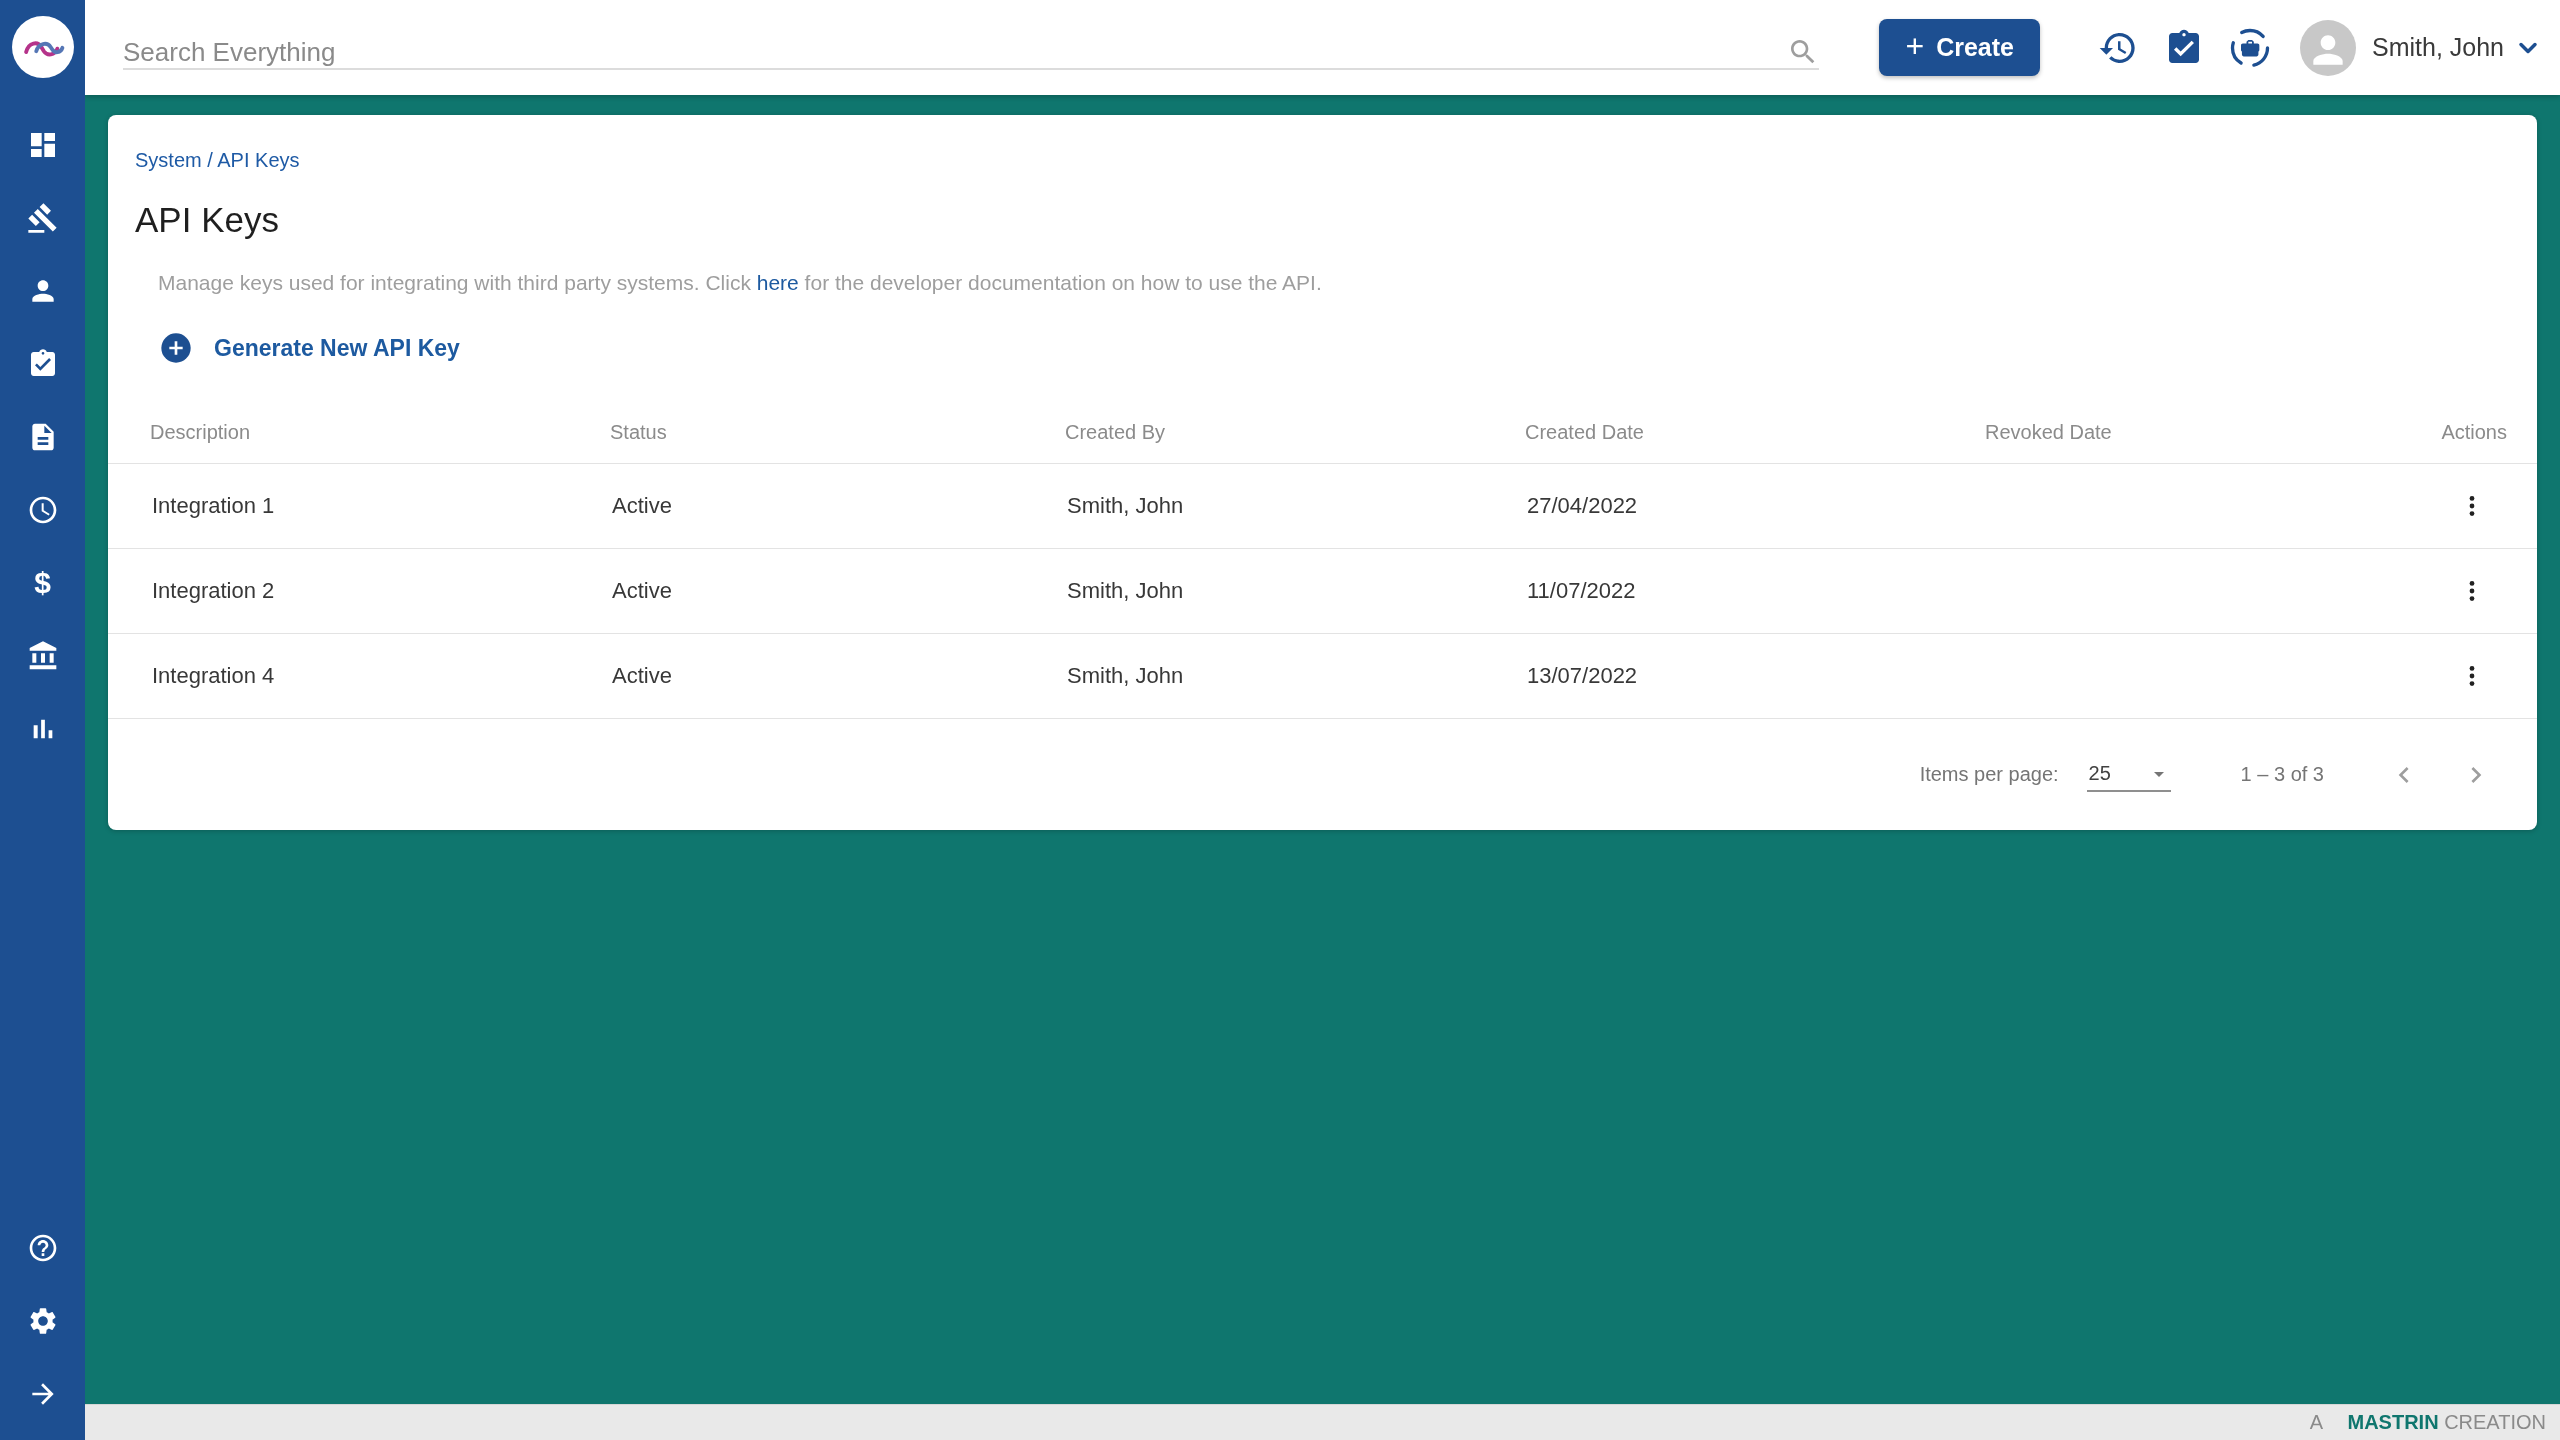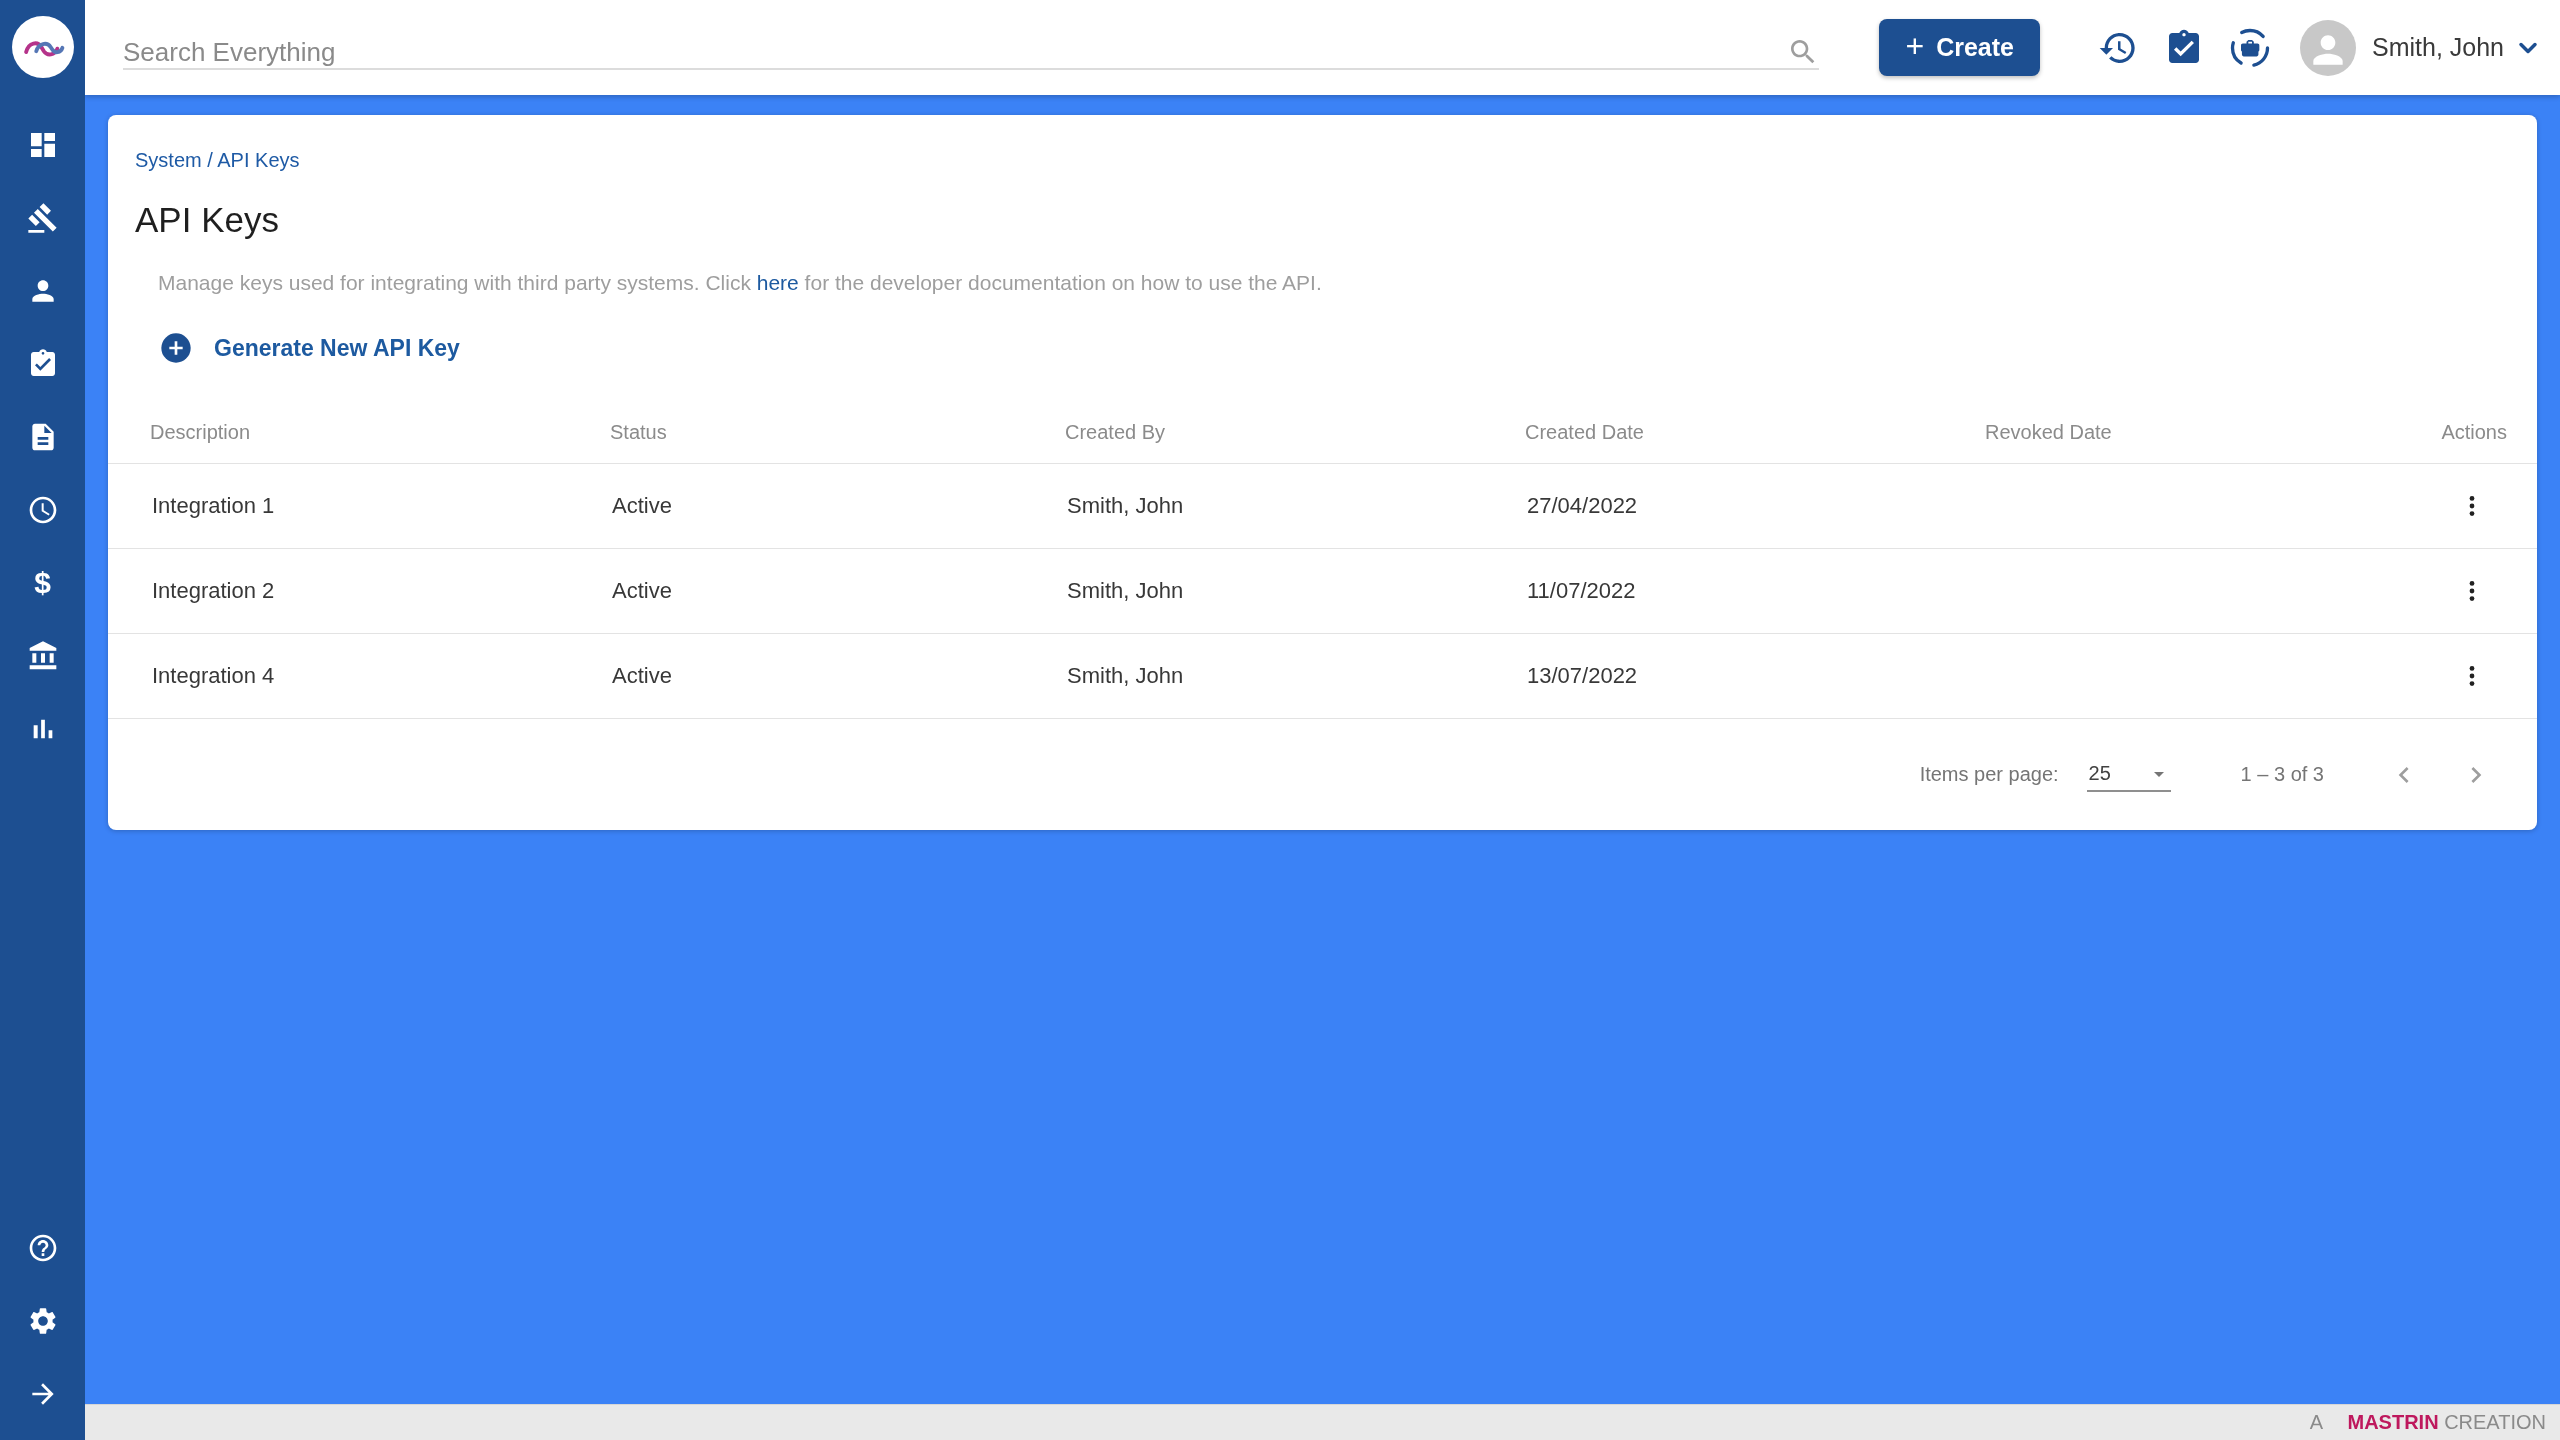--- a/index.html
+++ b/index.html
@@ -63,21 +63,21 @@
   .avatar {
     margin-left: 30px; width: 56px; height: 56px; border-radius: 50%;
     background: #c8c8c8; overflow: hidden; position: relative; cursor: pointer; flex: 0 0 auto;
   }
   .avatar svg { position: absolute; left: 6px; top: 8px; width: 44px; height: 44px; }
   .user-name { margin-left: 16px; font-size: 25px; color: #3a3a3a; cursor: pointer; white-space: nowrap; }
   .user-chevron { margin-left: 10px; margin-right: 18px; cursor: pointer; }
   .user-chevron svg { width: 28px; height: 28px; display: block; }
 
   
-  .main { position: absolute; left: 85px; top: 95px; right: 0; bottom: 0; background: #3b82f6; }
+  .main { position: absolute; left: 85px; top: 95px; right: 0; bottom: 0; background: #0f766e; }
   .card {
     position: absolute; left: 23px; top: 20px; width: 2429px; height: 715px;
     background: #fff; border-radius: 8px;
     box-shadow: 0 1px 5px rgba(0,0,0,0.22);
   }
   .card-head { padding: 33px 42px 0 27px; }
   .breadcrumb { font-size: 20px; line-height: 24px; color: #1e5aa5; cursor: pointer; }
   .page-title { margin-top: 28px; font-size: 35px; line-height: 40px; font-weight: normal; color: #1f1f1f; }
   .page-desc { margin-top: 30px; margin-left: 23px; font-size: 21px; line-height: 26px; color: #9e9e9e; }
   .page-desc a { color: #1d5aa0; text-decoration: none; cursor: pointer; }
@@ -117,21 +117,21 @@
   .page-chevron.next { margin-left: 40px; }
   .page-chevron svg { width: 32px; height: 32px; display: block; }
 
   
   .footer {
     position: fixed; left: 85px; right: 0; bottom: 0; height: 36px;
     border-top: 1px solid #d6d6d6; background: #e9e9e9;
     display: flex; align-items: center; justify-content: flex-end;
     padding-right: 14px; font-size: 20px; color: #8a8a8a; z-index: 25;
   }
-  .footer b { color: #be185d; padding-left: 20px; }
+  .footer b { color: #0f766e; padding-left: 20px; }
 </style>
 </head>
 <body>
 
 <nav class="sidebar">
   <div class="logo-circle">
     <svg width="54" height="54" viewBox="0 0 64 64">
       <path d="M12 38 C 15 26, 26 25, 30 32 L 33 37 C 37 43, 46 42, 49 34" fill="none" stroke="#b5338a" stroke-width="4.6" stroke-linecap="round"></path>
       <path d="M24 37 C 27 27, 37 26, 41 32 L 43 35 C 46 40, 53 39, 55 33" fill="none" stroke="#5576b5" stroke-width="4.6" stroke-linecap="round"></path>
     </svg>

